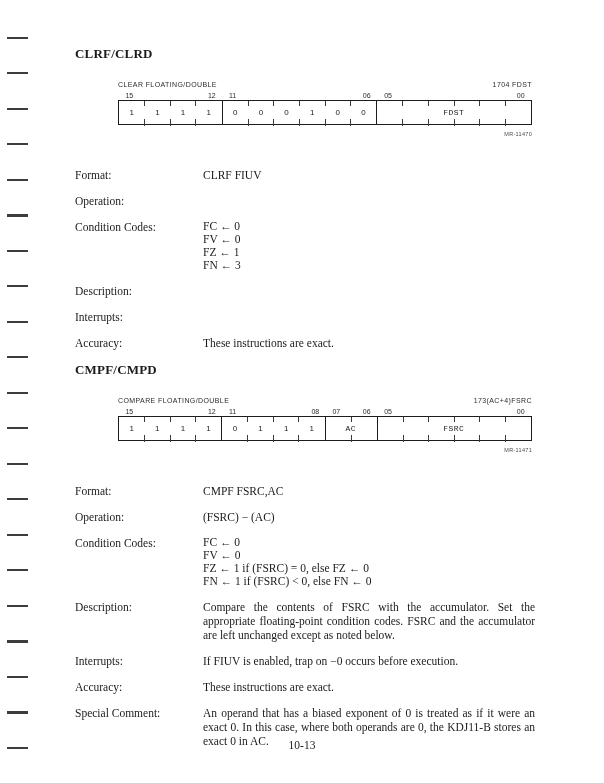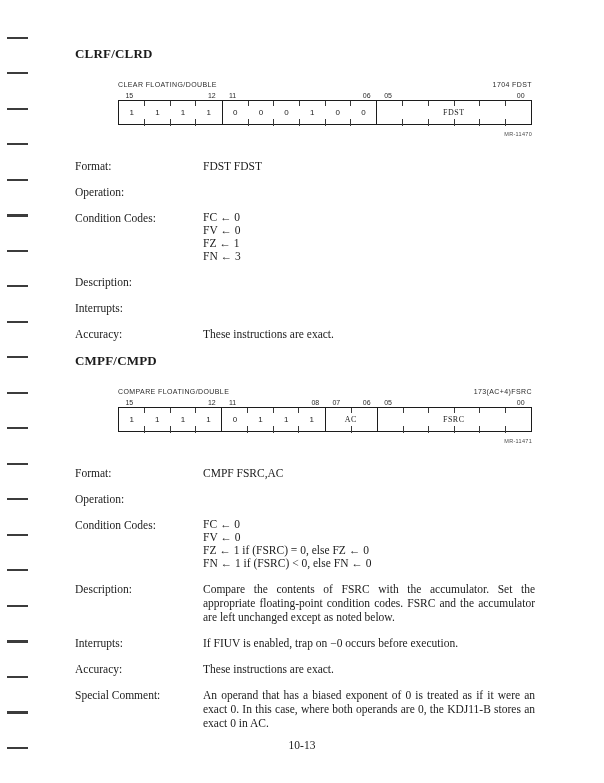--- a/index.html
+++ b/index.html
@@ -53,29 +53,29 @@
     width:1px; height:5px; background:#3a3a3a;
   }
   .cell:not(:first-child):not(.fs)::after {
     content:""; position:absolute; left:-0.5px; bottom:-2px;
     width:1px; height:7px; background:#3a3a3a;
   }
   .cell.fs { border-left:1.5px solid #1c1c1c; }
   .flabel {
     position:absolute; top:0; height:100%;
     display:flex; align-items:center; justify-content:center;
-    font-family:Liberation Serif, serif;
+    font-family:Liberation Mono, monospace;
     font-size:8px; letter-spacing:0.5px; color:#222;text-align:right;
   }
   .mr {
     text-align:right; font-family:"Liberation Sans", sans-serif;
     font-size:5.5px; color:#4a4a4a; margin-top:6px; letter-spacing:0.3px;
   }
   
-  .rows { margin-top:22px; }
+  .rows { margin-top:31px; }
   .row {
     display:grid; grid-template-columns:128px 1fr;
     margin-bottom:12px;
     font-size:11.5px; line-height:14px;
   }
   .rlabel { white-space:nowrap; }
   .rvalue.nowrap { white-space:nowrap; }
   .rvalue.just { text-align:justify; }
   .ccline { line-height:13px; white-space:nowrap; }
   .sect2-head { margin-top:6px; }
@@ -124,21 +124,21 @@
       <div class="cell"></div>
       <div class="cell"></div>
       <div class="flabel" style="left:62.5%;width:37.5%">FDST</div>
     </div>
     <div class="mr">MR-11470</div>
   </div>
 
   <div class="rows">
     <div class="row">
       <div class="rlabel">Format:</div>
-      <div class="rvalue nowrap">FDST FDST</div>
+      <div class="rvalue nowrap">CLRF FIUV</div>
     </div>
     <div class="row">
       <div class="rlabel">Operation:</div>
     </div>
     <div class="row">
       <div class="rlabel">Condition Codes:</div>
       <div class="rvalue">
         <div class="ccline">FC ← 0</div>
         <div class="ccline">FV ← 0</div>
         <div class="ccline">FZ ← 1</div>
@@ -197,20 +197,21 @@
     <div class="mr">MR-11471</div>
   </div>
 
   <div class="rows">
     <div class="row">
       <div class="rlabel">Format:</div>
       <div class="rvalue nowrap">CMPF FSRC,AC</div>
     </div>
     <div class="row">
       <div class="rlabel">Operation:</div>
+      <div class="rvalue nowrap">(FSRC) − (AC)</div>
     </div>
     <div class="row">
       <div class="rlabel">Condition Codes:</div>
       <div class="rvalue">
         <div class="ccline">FC ← 0</div>
         <div class="ccline">FV ← 0</div>
         <div class="ccline">FZ ← 1 if (FSRC) = 0, else FZ ← 0</div>
         <div class="ccline">FN ← 1 if (FSRC) &lt; 0, else FN ← 0</div>
       </div>
     </div>

